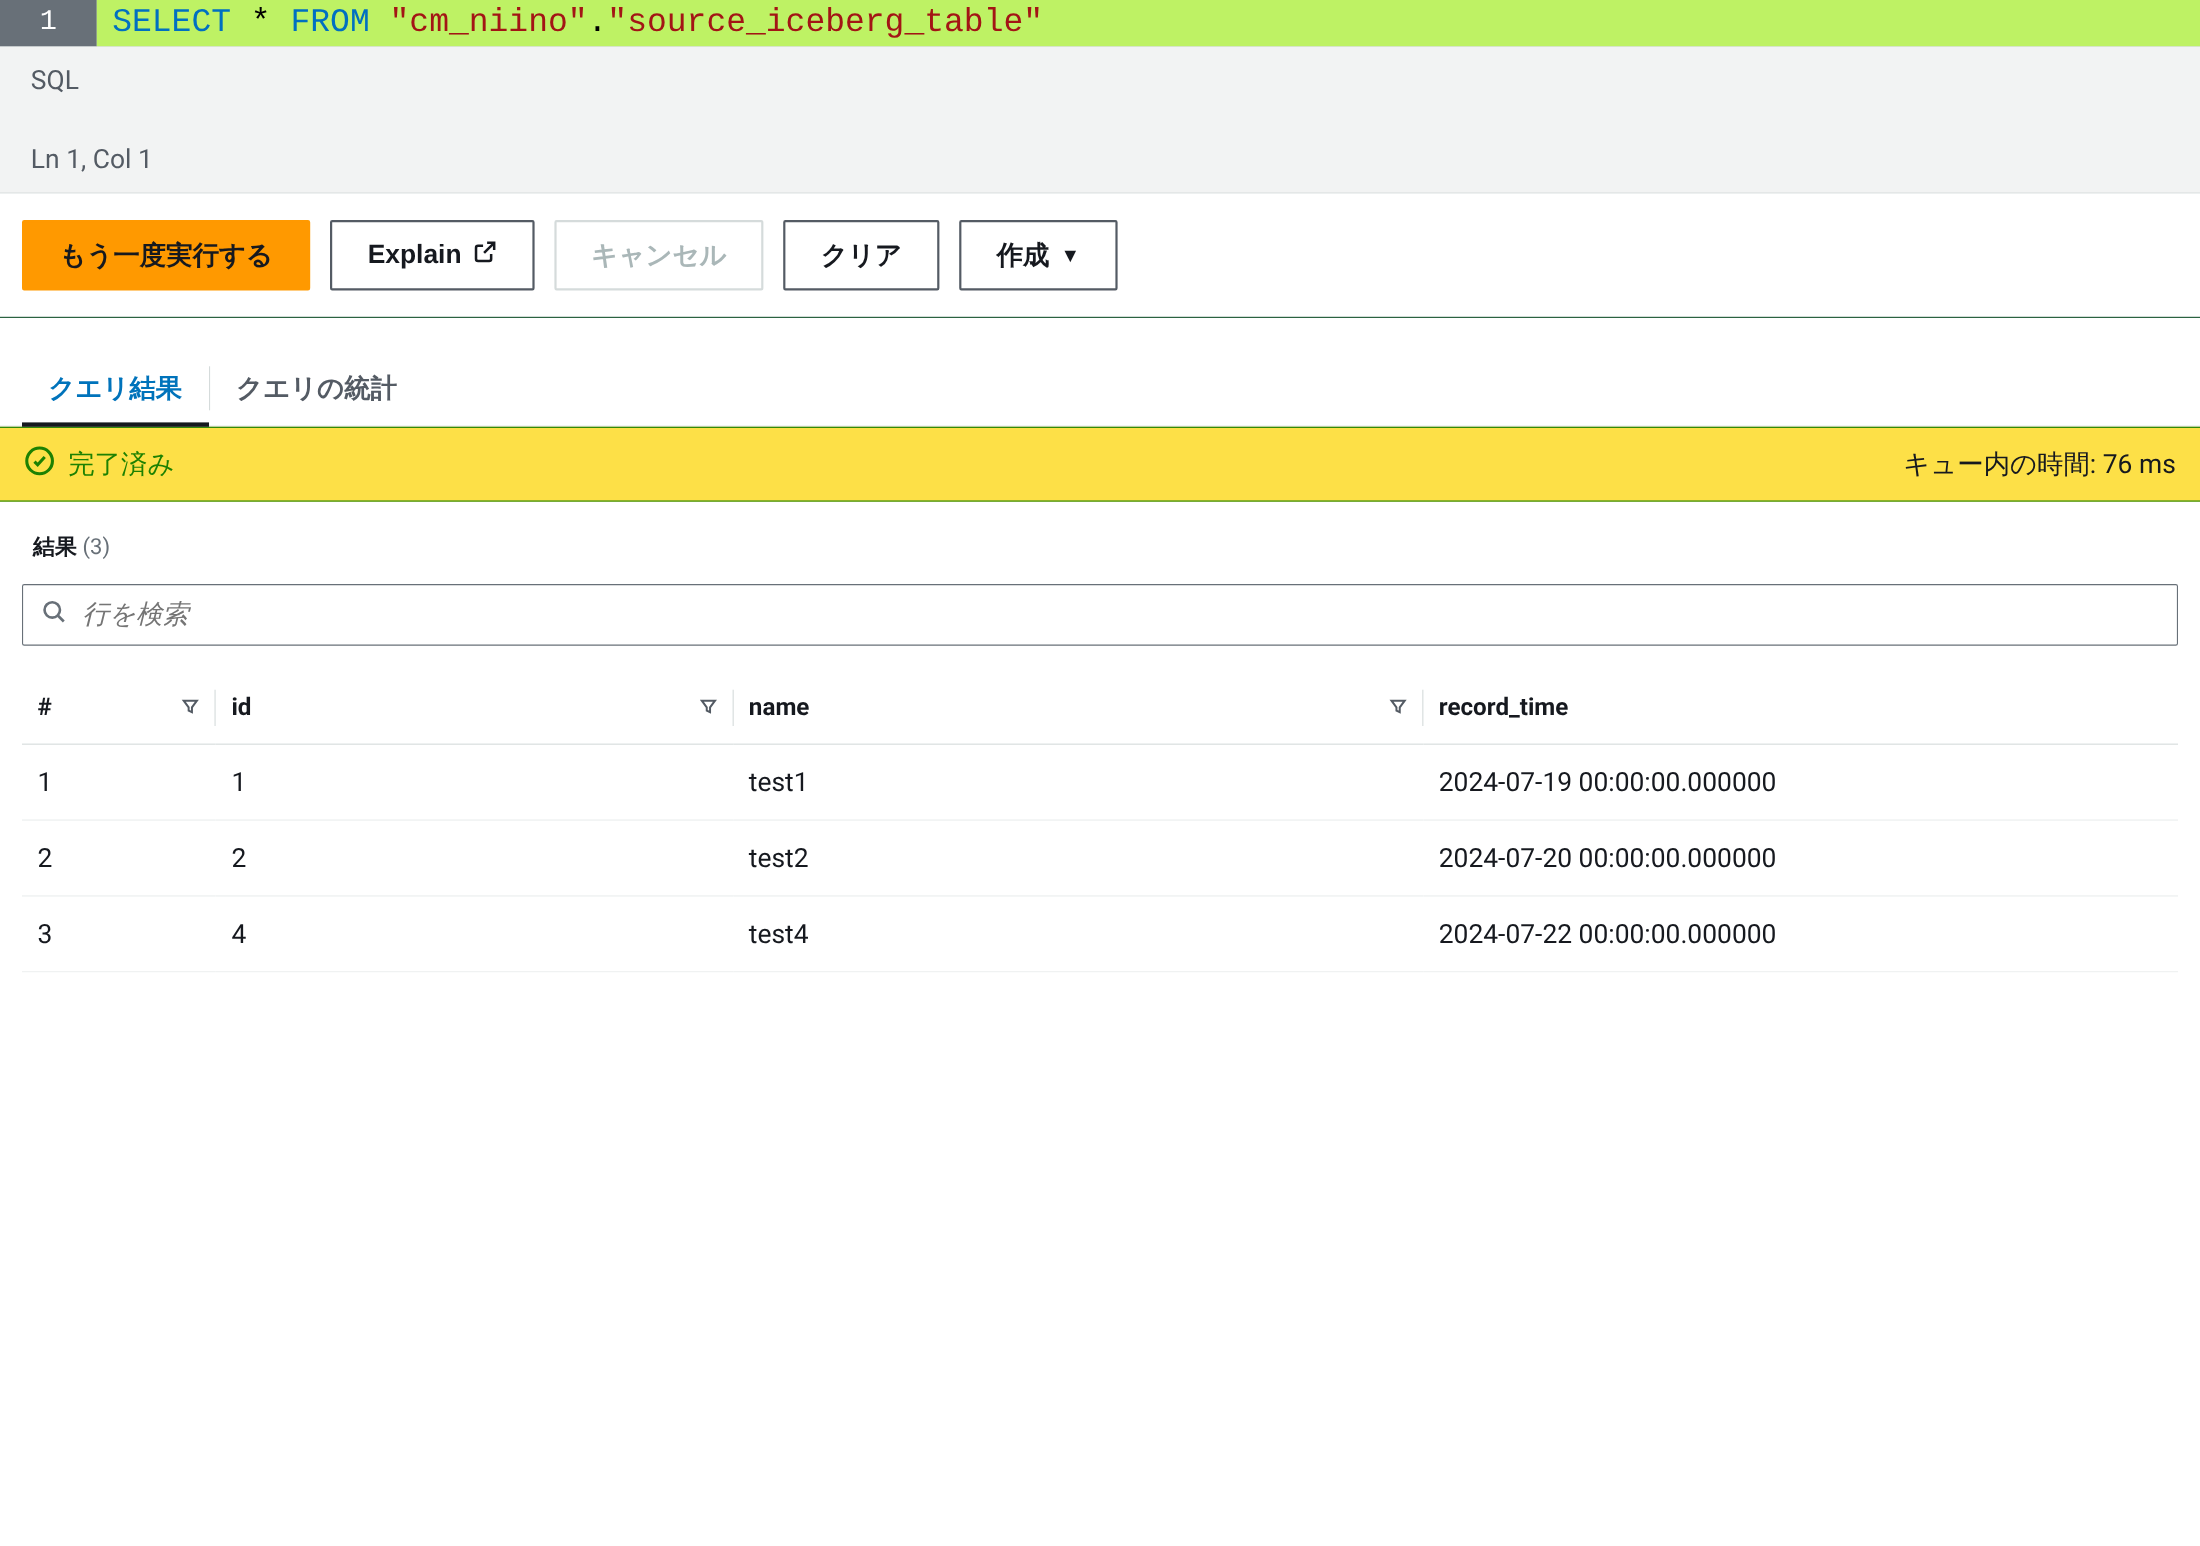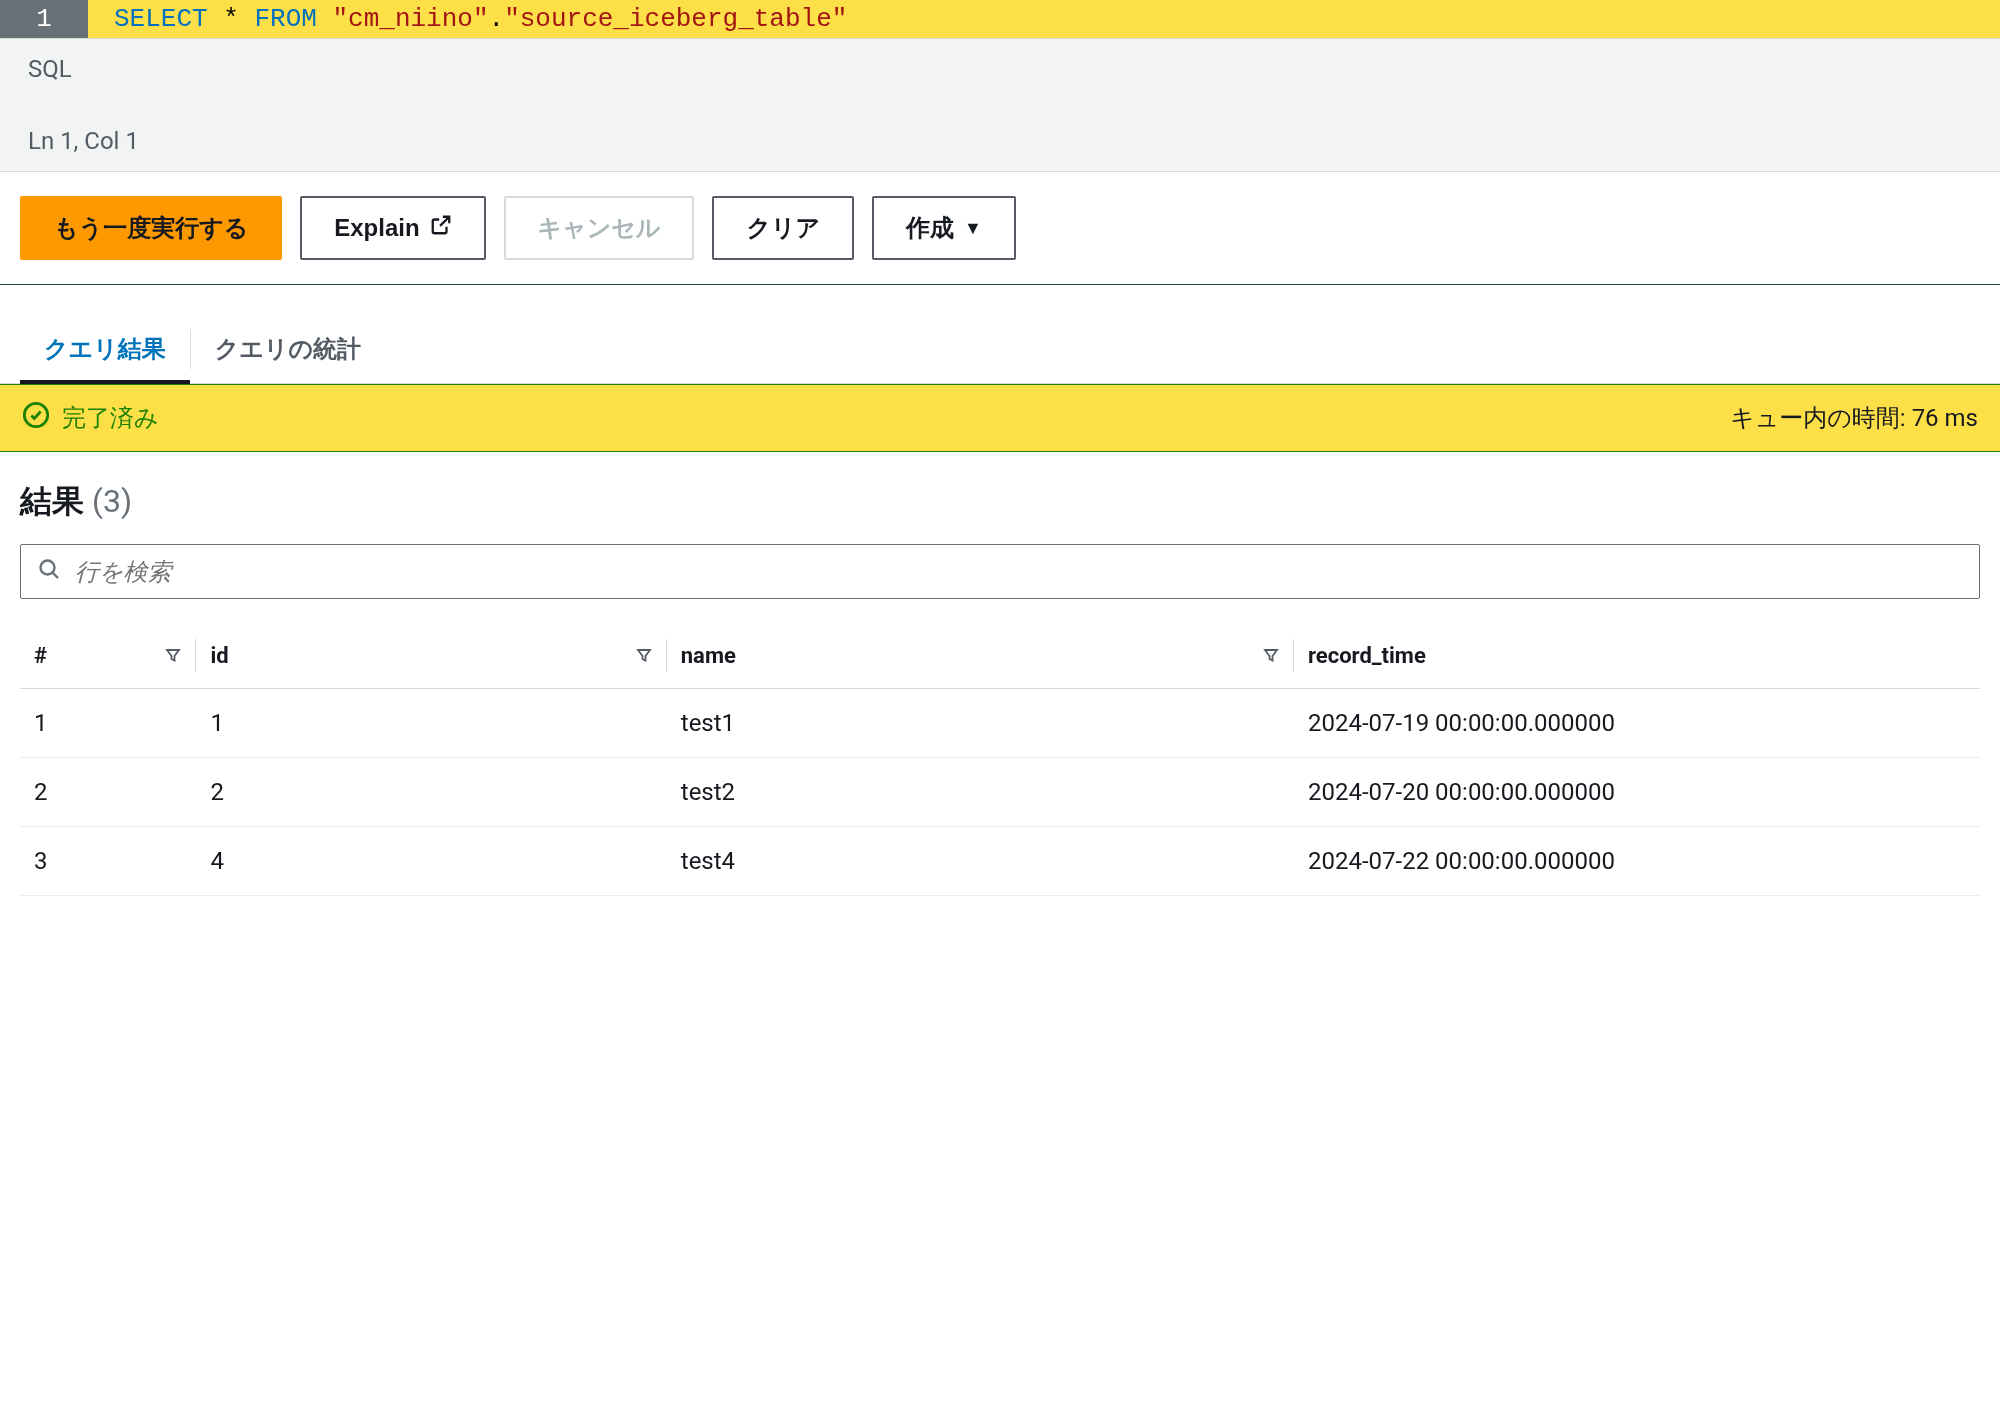--- a/index.html
+++ b/index.html
@@ -20,24 +20,24 @@
       background: #687078;
       color: #fff;
       width: 88px;
       text-align: center;
       padding: 4px 0;
       font-family: "Courier New", monospace;
       font-size: 26px;
     }
     .editor-line {
       flex: 1;
-      padding: 4px 26px;
+      padding: 4px 14px;
       font-family: "Menlo", "Consolas", "Courier New", monospace;
-      font-size: 26px;
-      background: #fde047;
+      font-size: 30px;
+      background: #bef264;
     }
     .kw { color: #0070c1; }
     .op { color: #000; }
     .str { color: #a31515; }
     
     
     .statusbar {
       background: #f2f3f3;
       padding: 16px 28px;
       display: flex;
@@ -129,23 +129,24 @@
       align-items: center;
       gap: 12px;
       color: #1d8102;
     }
     .banner-left svg { width: 28px; height: 28px; }
     .banner-right { color: #16191f; }
     
     
     .results-section { padding: 28px 20px 0 20px; }
     .results-header {
-      font-size: 32px;
+      font-size: 20px;
       font-weight: 700;
       margin-bottom: 20px;
+      margin-left: 10px;
     }
     .results-header .count { color: #687078; font-weight: 400; }
     
     
     .search-wrap {
       border: 1px solid #687078;
       display: flex;
       align-items: center;
       padding: 12px 16px;
       margin-bottom: 24px;

